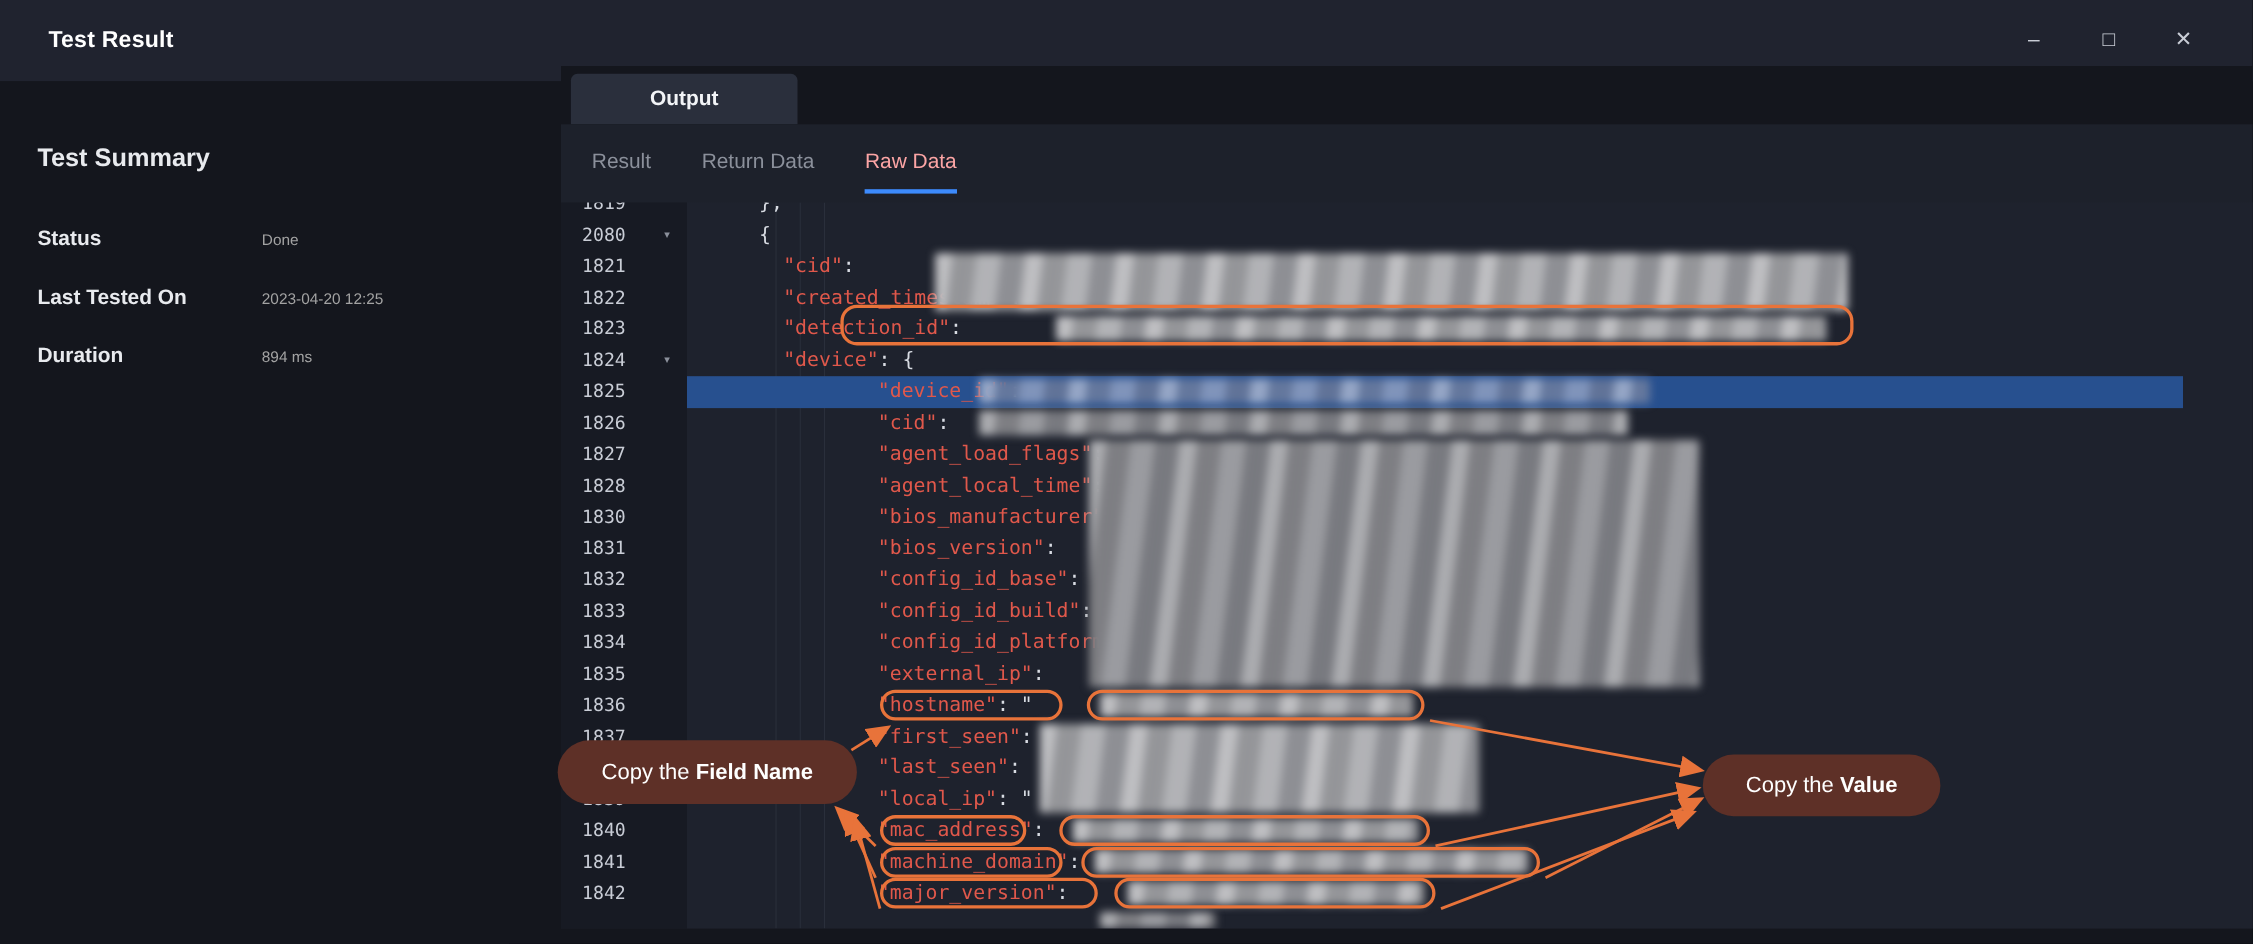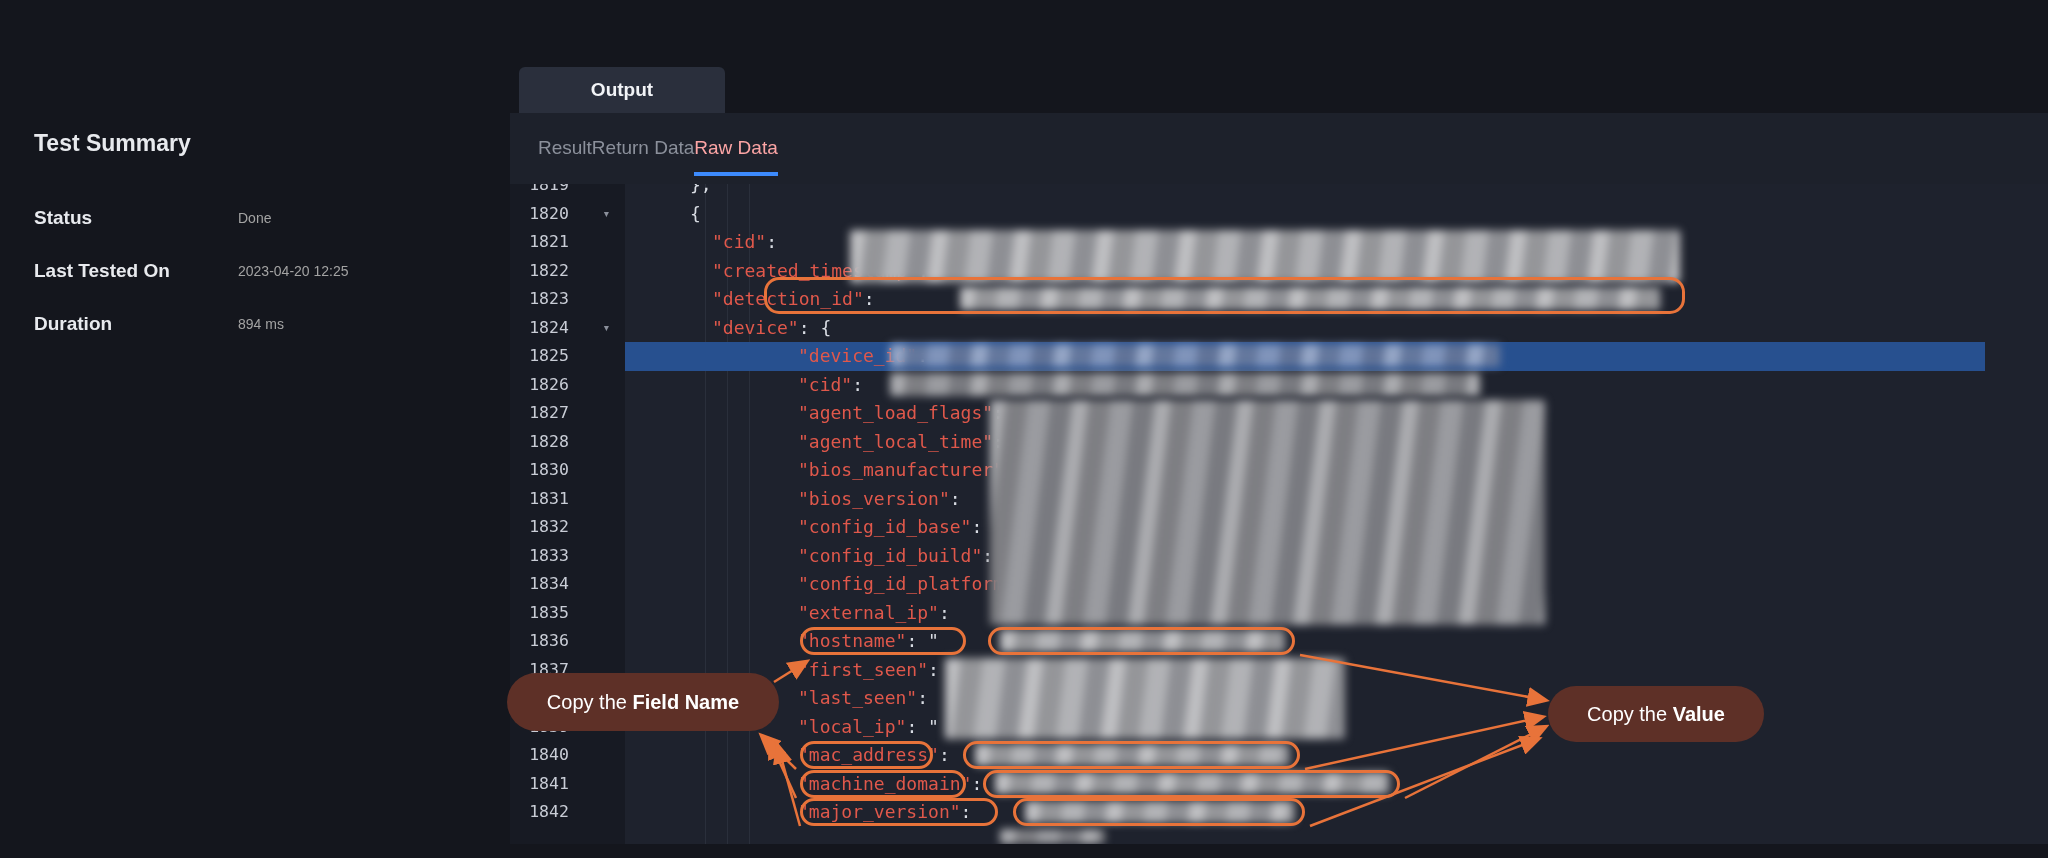--- a/index.html
+++ b/index.html
@@ -25,21 +25,21 @@
   .sidebar .panel-title{color:#e8eaee;font-size:23px;font-weight:bold;margin-bottom:50px}
   .sum-row{display:flex;margin-bottom:31px;align-items:center}
   .sum-label{width:204px;color:#e8eaee;font-size:19px;font-weight:bold}
   .sum-value{color:#a3a3a3;font-size:14px}
 
   
   .content{position:absolute;left:510px;top:60px;width:1538px;height:784px;background:#14161d}
   .tab-primary{position:absolute;left:9px;top:7px;width:206px;height:46px;background:#2a2f3c;border-radius:6px 6px 0 0;
     color:#f2f4f7;font-size:19px;font-weight:bold;display:flex;align-items:center;justify-content:center;cursor:default}
   .pane{position:absolute;left:0;top:53px;width:1538px;height:731px;background:#1d212b}
-  .subtabs{position:absolute;left:28px;top:24px;display:flex;}
+  .subtabs{position:absolute;left:28px;top:24px;display:flex;gap:46px}
   .subtab{font-size:19px;color:#8b909b;padding-bottom:13px;border-bottom:4px solid transparent;cursor:default}
   .subtab.active{color:#fca5a5;border-bottom-color:var(--tab-underline)}
 
   
   .editor{position:absolute;left:0;top:71px;width:1538px;height:660px;overflow:hidden;
     background:linear-gradient(90deg,#171a23 0,#171a23 115px,#1e222d 115px);
     font-family:"DejaVu Sans Mono",monospace}
   .guide{position:absolute;top:0;bottom:0;width:1px;background:#2a2f3b;z-index:0}
   .code-line{display:flex;height:28.5px;line-height:28.5px;position:relative;z-index:1}
   .code-line.selected{background:linear-gradient(90deg,transparent 115px,var(--selection-blue) 115px,var(--selection-blue) 1475px,transparent 1475px)}
@@ -67,20 +67,28 @@
   #callout-value{left:1548px;top:686px;width:216px;height:56px;border-radius:28px}
 
   svg.arrows{position:absolute;left:0;top:0;width:2048px;height:858px;z-index:9;pointer-events:none}
   svg.arrows line{stroke:var(--accent);stroke-width:2.5}
 </style>
 </head>
 <body>
 
 <div class="app">
 
+  <div class="titlebar">
+    <div class="title">Test Result</div>
+    <div class="win-controls">
+      <div class="win-btn">–</div>
+      <div class="win-btn">□</div>
+      <div class="win-btn">✕</div>
+    </div>
+  </div>
 
   <div class="sidebar">
     <div class="panel-title">Test Summary</div>
     <div class="sum-row">
       <div class="sum-label">Status</div>
       <div class="sum-value">Done</div>
     </div>
     <div class="sum-row">
       <div class="sum-label">Last Tested On</div>
       <div class="sum-value">2023-04-20 12:25</div>
@@ -104,21 +112,21 @@
         <div class="guide" style="left:195px"></div>
         <div class="guide" style="left:217px"></div>
         <div class="guide" style="left:239px"></div>
         <div>
             <div class="code-line clip-top">
               <span class="ln">1819</span>
               <span class="fold"></span>
               <span class="code" style="padding-left: 65px;"><span class="tok-p">},</span></span>
             </div>
             <div class="code-line">
-              <span class="ln">1820</span>
+              <span class="ln">2080</span>
               <span class="fold">▾</span>
               <span class="code" style="padding-left: 65px;"><span class="tok-p">{</span></span>
             </div>
             <div class="code-line">
               <span class="ln">1821</span>
               <span class="fold"></span>
               <span class="code" style="padding-left: 87px;"><span class="tok-k">"cid"</span><span class="tok-p">: </span></span>
             </div>
             <div class="code-line">
               <span class="ln">1822</span>

